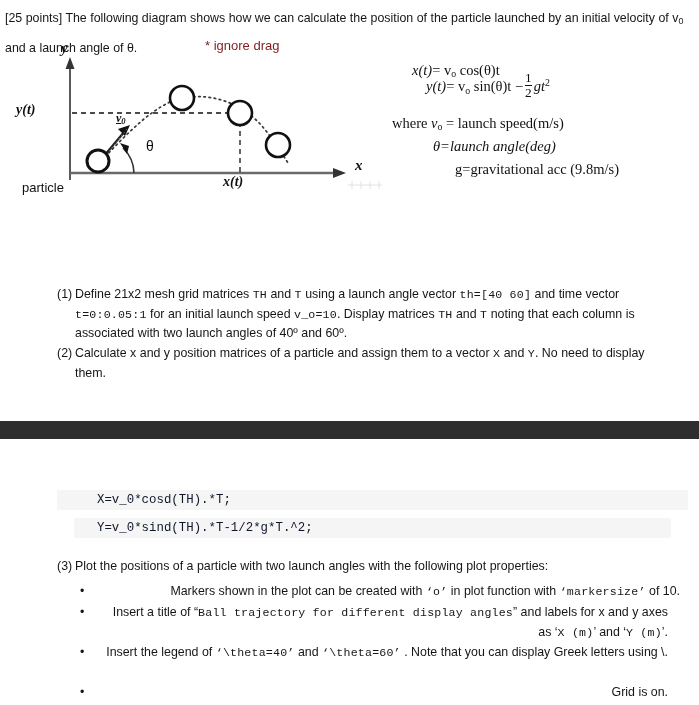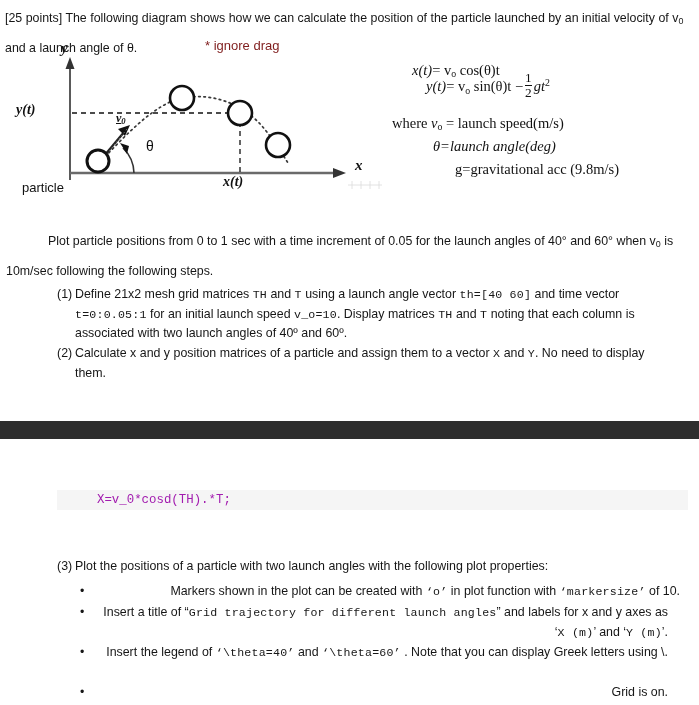--- a/index.html
+++ b/index.html
@@ -130,21 +130,21 @@
     top: 421px;
     width: 699px;
     height: 18px;
   }
 
   
   .code-line {
     position: absolute;
     font-family: "Liberation Mono", "DejaVu Sans Mono", monospace;
     font-size: 12.4px;
-    color: #a21caf;
+    color: #0f172a;
     background: #f5f5f5;
     white-space: pre;
     padding: 3px 0 3px 0;
   }
 
   
   .bullet-item {
     position: absolute;
     font-size: 12.4px;
     line-height: 19.5px;
@@ -235,51 +235,49 @@
       <span>where </span><i>v</i><sub class="sb">o</sub><span> = launch speed(m/s)</span>
     </div>
     <div class="eq" style="left:35px; top:100px;">
       <i>θ=launch angle(deg)</i>
     </div>
     <div class="eq" style="left:57px; top:123px;">
       <span>g=gravitational acc (9.8m/s)</span>
     </div>
   </div>
 
-  <div class="para" id="plot-instruction">
-    <span>Plot particle positions from 0 to 1 sec with a time increment of 0.05 for the launch angles of 40° and 60° when v</span><sub>0</sub><span> is 10m/sec following the following steps.</span>
-  </div>
 
   <div class="num-item" style="left:57px; top:285px; width:618px;">
     <span class="marker">(1)</span>
     <span class="body"><span>Define 21x2 mesh grid matrices </span><span class="mono">TH</span><span> and </span><span class="mono">T</span><span> using a launch angle vector </span><span class="mono">th=[40 60]</span><span> and time vector </span><span class="mono">t=0:0.05:1</span><span>  for an initial launch speed </span><span class="mono">v_o=10</span><span>.  Display matrices </span><span class="mono">TH</span><span> and </span><span class="mono">T</span><span> noting that each column is associated with two launch angles of 40º and 60º.</span></span>
   </div>
 
   <div class="num-item" style="left:57px; top:344px; width:618px;">
     <span class="marker">(2)</span>
     <span class="body"><span>Calculate x and y position matrices of a particle and assign them to a vector </span><span class="mono">X</span><span> and </span><span class="mono">Y</span><span>. No need to display them.</span></span>
   </div>
 
   <div id="dark-band" style="background: rgb(46, 46, 46);"></div>
 
   <div class="code-line" style="left: 57px; top: 490px; width: 591px; padding-left: 40px; background: rgb(245, 245, 245);">X=v_0*cosd(TH).*T;</div>
+  <div class="code-line" style="left: 74px; top: 518px; width: 574px; padding-left: 23px; background: rgb(245, 245, 245);">Y=v_0*sind(TH).*T-1/2*g*T.^2;</div>
 
   <div class="num-item" style="left:57px; top:557px; width:618px;">
     <span class="marker">(3)</span>
     <span class="body">Plot the positions of a particle with two launch angles with the following plot properties:</span>
   </div>
 
   <div class="bullet-item" style="left:80px; top:582px; width:600px;">
     <span class="dot">•</span>
     <span class="body"><span>Markers shown in the plot can be created with </span><span class="mono">‘o’</span><span> in plot function with </span><span class="mono">‘markersize’</span><span> of 10.</span></span>
   </div>
 
   <div class="bullet-item" style="left:80px; top:603px; width:588px;">
     <span class="dot">•</span>
-    <span class="body"><span>Insert a title of “</span><span class="mono">Grid trajectory for different launch angles</span><span>” and labels for x and y axes as ‘</span><span class="mono">X (m)</span><span>’ and ‘</span><span class="mono">Y (m)</span><span>’.</span></span>
+    <span class="body"><span>Insert a title of “</span><span class="mono">Ball trajectory for different display angles</span><span>” and labels for x and y axes as ‘</span><span class="mono">X (m)</span><span>’ and ‘</span><span class="mono">Y (m)</span><span>’.</span></span>
   </div>
 
   <div class="bullet-item" style="left:80px; top:643px; width:588px;">
     <span class="dot">•</span>
     <span class="body"><span>Insert the legend of </span><span class="mono">‘\theta=40’</span><span>  and </span><span class="mono">‘\theta=60’</span><span> . Note that you can display Greek letters using \.</span></span>
   </div>
 
   <div class="bullet-item" style="left:80px; top:683px; width:588px;">
     <span class="dot">•</span>
     <span class="body"><span>Grid is on.</span></span>

